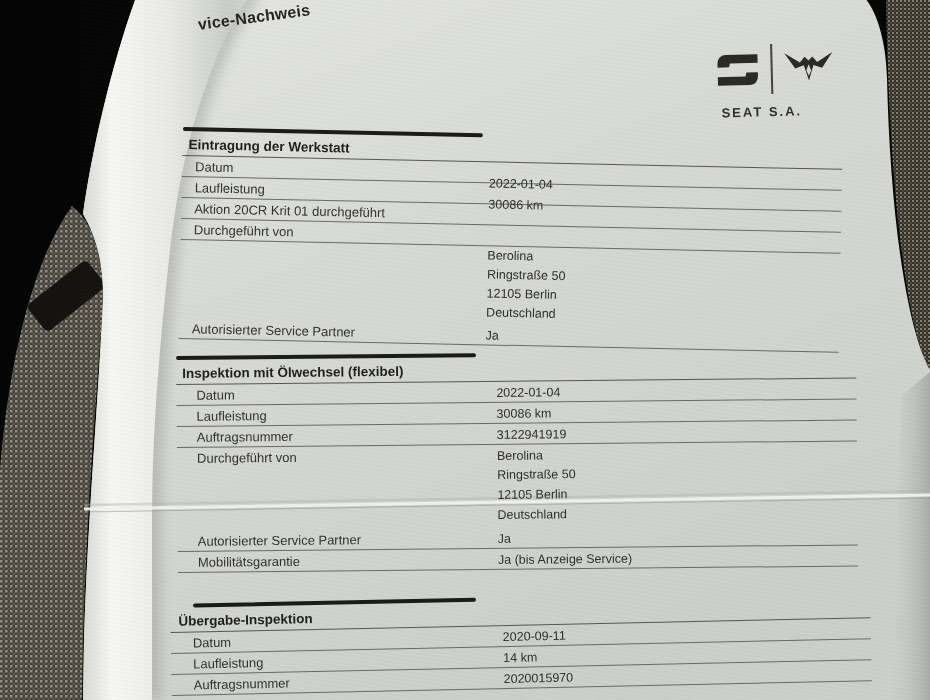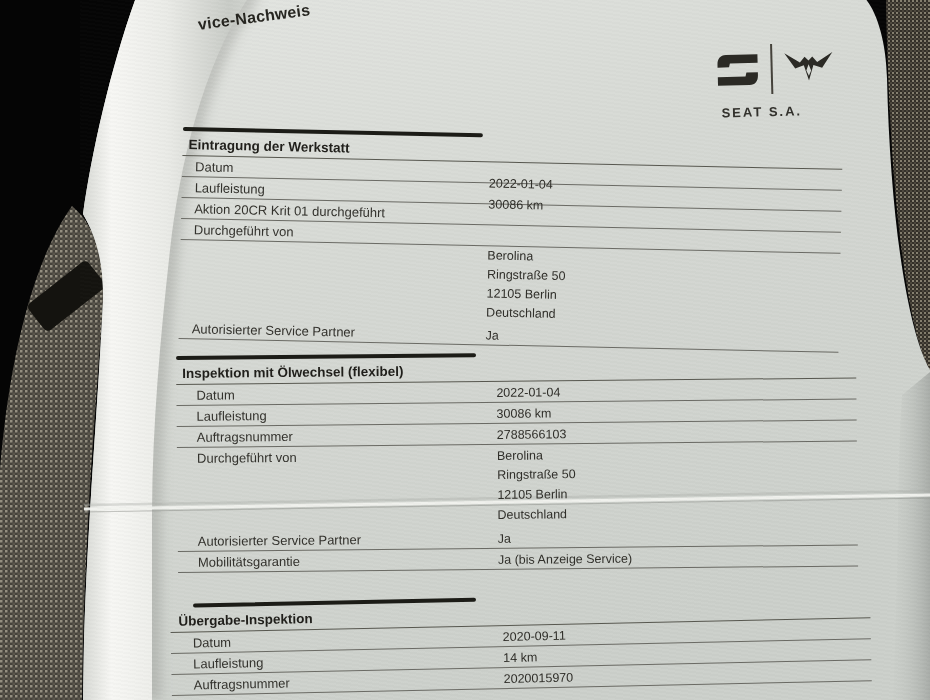--- a/index.html
+++ b/index.html
@@ -186,21 +186,21 @@
         <div class="row ruled">
           <span class="label">Datum</span>
           <span class="value">2022-01-04</span>
         </div>
         <div class="row ruled">
           <span class="label">Laufleistung</span>
           <span class="value">30086 km</span>
         </div>
         <div class="row ruled">
           <span class="label">Auftragsnummer</span>
-          <span class="value">2788566103</span>
+          <span class="value">3122941919</span>
         </div>
         <div class="row">
           <span class="label">Durchgeführt von</span>
           <span class="value">Berolina</span>
         </div>
         <div class="row stack">
           <div class="sline">Ringstraße 50</div>
           <div class="sline">12105 Berlin</div>
           <div class="sline">Deutschland</div>
         </div>

